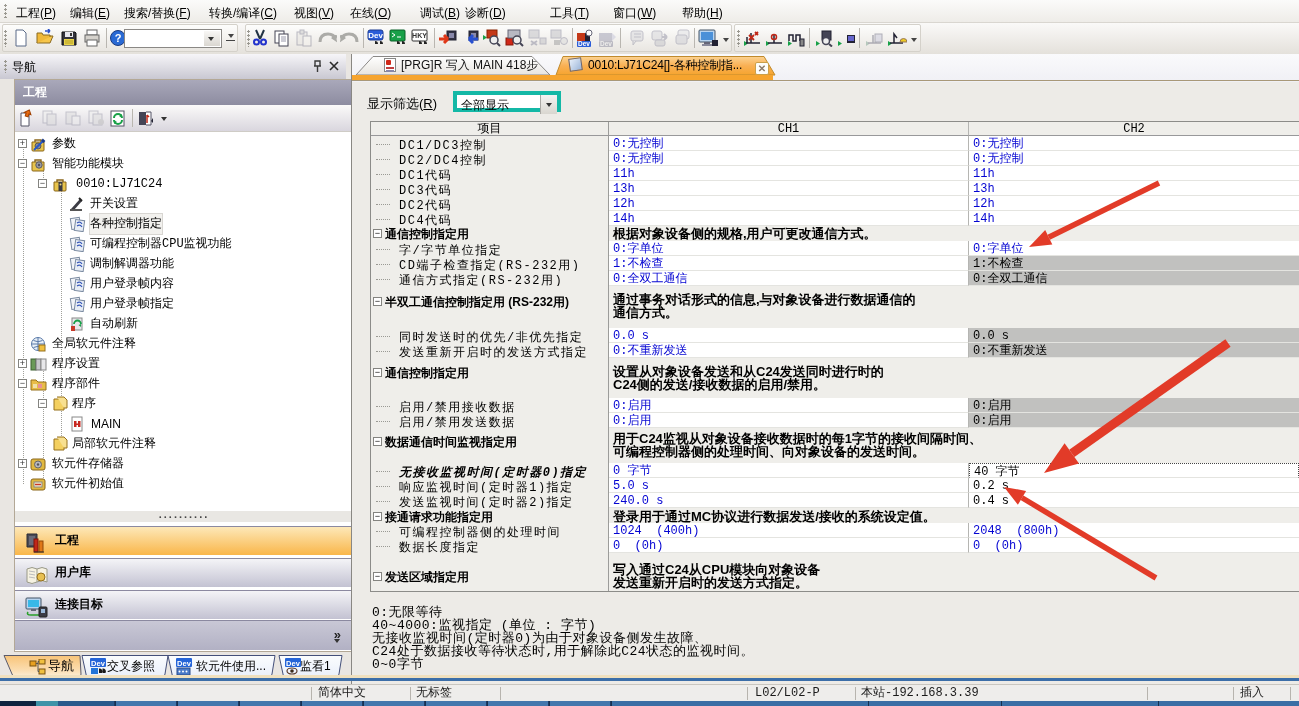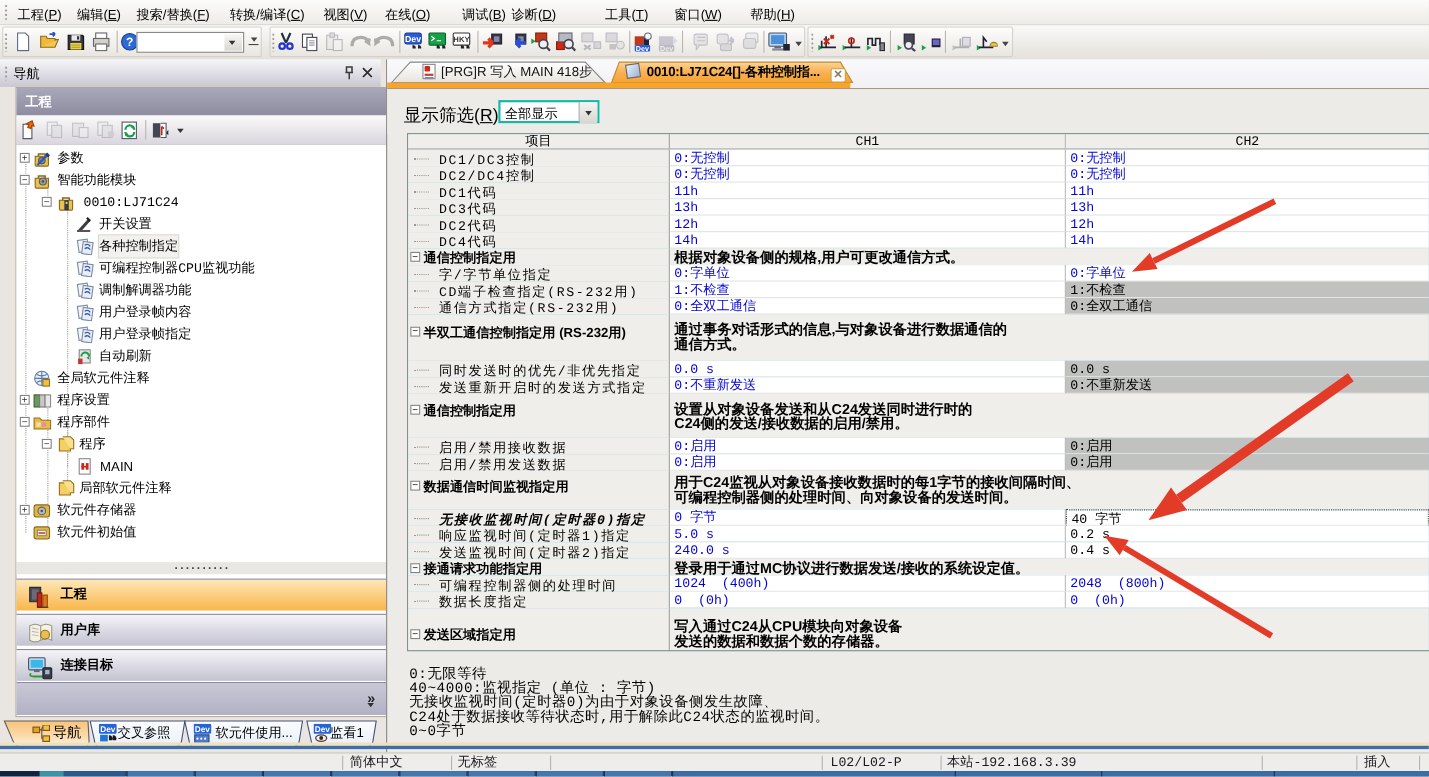--- a/index.html
+++ b/index.html
@@ -33,21 +33,21 @@
 
 #navtabs{position:absolute;left:0;top:654px;width:352px;height:32px;font-size:12px}
 .ntab{position:absolute;top:0;height:26px;line-height:24px;white-space:nowrap}
 .ntic{position:absolute;top:4px;width:17px;height:17px}
 
 #main{position:absolute;left:351px;top:54px;width:948px;height:630px;background:#edebe7;border-left:1px solid #898783}
 #tabstrip{position:absolute;left:0;top:0;width:948px;height:28px;background:linear-gradient(#fafafc,#f0f0f5)}
 #orangebar{position:absolute;left:0;top:21px;width:421px;height:5px;background:#f6a42e}
 .dtab{position:absolute;top:2px;height:19px;font-size:12px;line-height:19px;white-space:nowrap}
 #filterrow{position:absolute;left:0;top:28px;width:948px;height:40px;background:#edebe7;font-size:12px}
-#combo{position:absolute;left:101px;top:9px;width:92px;height:21px;background:#fff;border:2px solid #14b8a6}
+#combo{position:absolute;left:101px;top:9px;width:108px;height:21px;background:#fff;border:4px solid #14b8a6}
 
 #tbl{position:absolute;left:18px;top:67px;width:930px;height:471px;background:#7dd3fc;border:1px solid #8c8c89;font-size:12px}
 .tr{position:absolute;left:0;width:928px}
 .ca{position:absolute;left:0;top:0;bottom:0;width:238px;background:#efeeea;border-right:1px solid #9c9c9a}
 .cb{position:absolute;left:238px;top:0;bottom:0;width:360px;border-right:1px solid #b5b5b2;background:#fff}
 .cc{position:absolute;left:598px;top:0;bottom:0;width:330px;background:#fff}
 .desc{position:absolute;left:238px;top:0;bottom:0;width:690px;background:#efeeea;font-weight:bold;font-size:13px;line-height:13px;font-family:"Liberation Sans",sans-serif}
 .v{color:#0404d2;padding-left:4px;white-space:nowrap}
 .vk{color:#000;padding-left:4px;white-space:nowrap}
 .gray{background:#c1c1bf;border-bottom:1px solid #d2d2cf}
@@ -595,27 +595,27 @@
       <path d="M4,21 L21,2.5 H180 L198,21 Z" fill="url(#gtab1)" stroke="#8a8886" stroke-width="1"></path>
       <path d="M204,21 L211,2.5 H412 L423,21 Z" fill="url(#gtab2)" stroke="#c08a2c" stroke-width="1"></path>
     </svg>
     <span style="position:absolute;left:32px;top:4px;width:12px;height:14px;background:#fff;border:1px solid #888">
         <span style="position:absolute;left:1px;top:1px;width:5px;height:5px;background:#d02818;border-radius:1px"></span>
         <span style="position:absolute;left:1px;top:8px;width:8px;height:1.5px;background:#c04040"></span>
         <span style="position:absolute;left:1px;top:11px;width:8px;height:1.5px;background:#8888aa"></span>
       </span>
     <span class="dtab" style="left:49px;color:#111">[PRG]R 写入 MAIN 418步</span>
     <span style="position:absolute;left:217px;top:4px;width:13px;height:13px;background:linear-gradient(135deg,#e8f0fa,#9ab4d8);border:1px solid #667;transform:rotate(-8deg)"></span>
-    <span class="dtab" style="left:236px;font-weight:bold;color:#000;letter-spacing:-0.2px">0010:LJ71C24[]-各种控制指...</span>
+    <span class="dtab" style="left:236px;font-weight:normal;color:#000;letter-spacing:-0.2px">0010:LJ71C24[]-各种控制指...</span>
     <span style="position:absolute;left:403px;top:8px;width:14px;height:13px;background:#fdfdfb;border:1px solid #caa04a;border-radius:2px;text-align:center;line-height:12px;font-size:10px;color:#8a7a6a;font-weight:bold">✕</span>
   </div>
   <div id="orangebar"></div>
   <div style="position:absolute;left:0;top:26px;width:948px;height:1px;background:#a89878"></div>
   <div id="filterrow">
-    <span style="position:absolute;left:15px;top:13px;font-size:16px">显示筛选(<u>R</u>)</span>
+    <span style="position:absolute;left:15px;top:13px;font-size:13px">显示筛选(<u>R</u>)</span>
     <div id="combo">
         <span class="cjk" style="position:absolute;left:4px;top:2px">全部显示</span>
       <div style="position:absolute;right:0;top:0;width:17px;height:19px;background:linear-gradient(#f4f3f1,#d9d6d0);border-left:1px solid #aaa8a4">
           <div style="position:absolute;left:5px;top:8px;border-left:3.5px solid transparent;border-right:3.5px solid transparent;border-top:4px solid #333"></div>
         </div>
     </div>
   </div>
   <div id="tbl">
     <div class="tr hdr" style="top:0;height:14px">
         <div class="ca" style="text-align:center;line-height:14px;border-bottom:1px solid #98989a">项目</div>
@@ -814,21 +814,21 @@
         <div class="cb v cjk">0&nbsp;&nbsp;(0h)</div>
         <div class="cc v cjk">0&nbsp;&nbsp;(0h)</div>
       </div>
     <div class="tr" style="top:431px;height:38px">
         <div class="ca">
           <span class="gpm" style="top:19px">−</span>
           <span class="grp" style="top:17px">发送区域指定用</span>
         </div>
         <div class="desc">
           <div style="position:absolute;left:4px;top:10px">写入通过C24从CPU模块向对象设备</div>
-          <div style="position:absolute;left:4px;top:23px">发送的数据和数据个数的存储器。</div>
+          <div style="position:absolute;left:4px;top:23px">发送重新开启时的发送方式指定。</div>
         </div>
       </div>
   </div>
   <div id="notes" class="cjk">
 0:无限等待<br>
 40~4000:监视指定 (单位 : 字节)<br>
 无接收监视时间(定时器0)为由于对象设备侧发生故障、<br>
 C24处于数据接收等待状态时,用于解除此C24状态的监视时间。<br>
 0~0字节
   </div>

